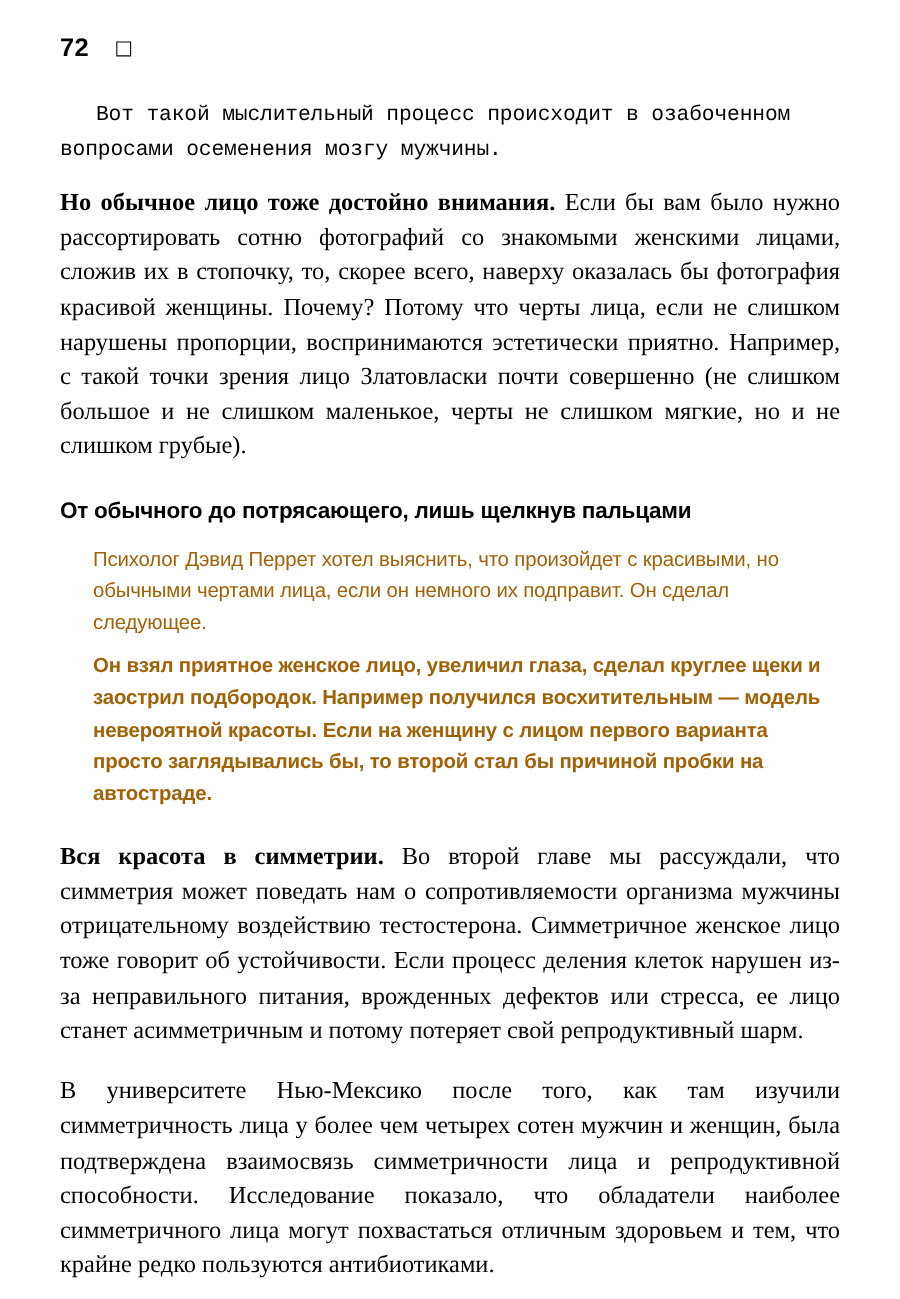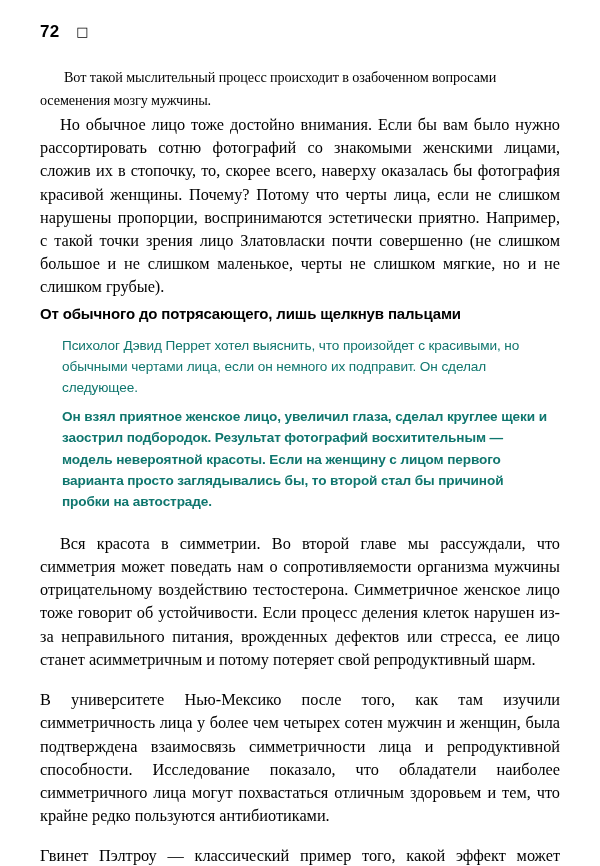--- a/index.html
+++ b/index.html
@@ -66,76 +66,75 @@
     top: 66px;
     width: 520px;
   }
 
   p {
     margin: 0;
   }
 
   
   .p-sans-intro {
-    font-family: Liberation Serif, serif;
+    font-family: Liberation Mono, monospace;
     font-size: 14.2px;
     line-height: 22.5px;
     text-indent: 24px;
     text-align: left;
     letter-spacing: -0.1px;
-    margin-bottom: 2px;
+    margin-bottom: 12px;
   }
 
   
   .p-body {
     font-family: "Liberation Serif", serif;
     font-size: 16.3px;
     line-height: 23.2px;
     text-align: justify;
     text-justify: inter-word;
     hyphens: manual;
     letter-spacing: 0px;
   }
   .p-body.first-block {
     margin-bottom: 0;
   }
   .p-body + .p-body {
     margin-top: 17px;
   }
   .lead {
-    font-weight: normal;
-    margin-left: 20px;
+    font-weight: bold;
   }
 
   
   .section-heading {
     font-family: "Liberation Sans", sans-serif;
     font-weight: bold;
     font-size: 15px;
     line-height: 20px;
     letter-spacing: -0.15px;
-    margin-top: 5px;
+    margin-top: 22px;
     margin-bottom: 0;
     color: #000;
   }
 
   
   .callout {
     margin-top: 11px;
     margin-bottom: 19px;
     padding-left: 22px;
     padding-right: 6px;
   }
   .p-callout {
     font-family: "Liberation Sans", sans-serif;
     font-size: 13.6px;
     line-height: 21.4px;
     text-align: left;
     letter-spacing: -0.1px;
-    color: #0f766e;
+    color: #a16207;
   }
   .p-callout.emphasis {
     font-weight: 600;
     margin-top: 7px;
   }
 
   .gap-before {
     margin-top: 15px;
   }
   .gap-mid {
@@ -155,21 +154,21 @@
   <div class="column">
 
     <p class="p-sans-intro">Вот такой мыслительный процесс происходит в озабоченном вопросами осеменения мозгу мужчины.</p>
 
     <p class="p-body first-block"><span class="lead">Но обычное лицо тоже достойно внимания.</span><span> Если бы вам было нужно рассортировать сотню фотографий со знакомыми женскими лицами, сложив их в стопочку, то, скорее всего, наверху оказалась бы фотография красивой женщины. Почему? Потому что черты лица, если не слишком нарушены пропорции, воспринимаются эстетически приятно. Например, с такой точки зрения лицо Златовласки почти совершенно (не слишком большое и не слишком маленькое, черты не слишком мягкие, но и не слишком грубые).</span></p>
 
     <h2 class="section-heading">От обычного до потрясающего, лишь щелкнув пальцами</h2>
 
     <div class="callout">
       <p class="p-callout">Психолог Дэвид Перрет хотел выяснить, что произойдет с красивыми, но обычными чертами лица, если он немного их подправит. Он сделал следующее.</p>
-      <p class="p-callout emphasis">Он взял приятное женское лицо, увеличил глаза, сделал круглее щеки и заострил подбородок. Результат фотографий восхитительным — модель невероятной красоты. Если на женщину с лицом первого варианта просто заглядывались бы, то второй стал бы причиной пробки на автостраде.</p>
+      <p class="p-callout emphasis">Он взял приятное женское лицо, увеличил глаза, сделал круглее щеки и заострил подбородок. Например получился восхитительным — модель невероятной красоты. Если на женщину с лицом первого варианта просто заглядывались бы, то второй стал бы причиной пробки на автостраде.</p>
     </div>
 
     <p class="p-body"><span class="lead">Вся красота в симметрии.</span><span> Во второй главе мы рассуждали, что симметрия может поведать нам о сопротивляемости организма мужчины отрицательному воздействию тестостерона. Симметричное женское лицо тоже говорит об устойчивости. Если процесс деления клеток нарушен из-за неправильного питания, врожденных дефектов или стресса, ее лицо станет асимметричным и потому потеряет свой репродуктивный шарм.</span></p>
 
     <p class="p-body gap-before">В университете Нью-Мексико после того, как там изучили симметричность лица у более чем четырех сотен мужчин и женщин, была подтверждена взаимосвязь симметричности лица и репродуктивной способности. Исследование показало, что обладатели наиболее симметричного лица могут похвастаться отличным здоровьем и тем, что крайне редко пользуются антибиотиками.</p>
 
     <p class="p-body gap-mid">Гвинет Пэлтроу — классический пример того, какой эффект может производить симметричное лицо. Даже несмотря на то, что глаза у нее расставлены чуть шире, чем нужно, а рот немного больше, чем необходимо, она — красотка.</p>
 
   </div>
 </div>

